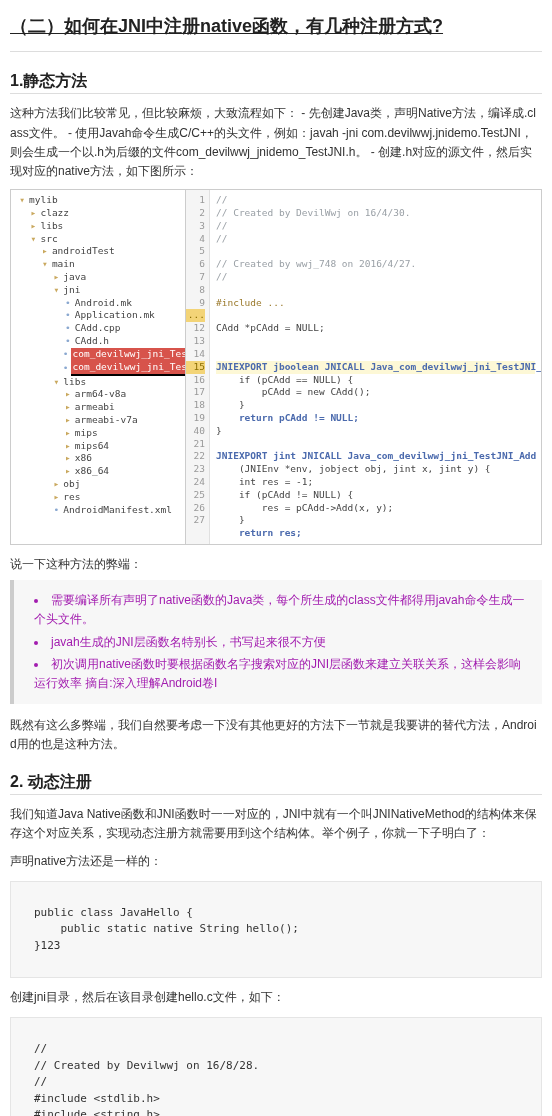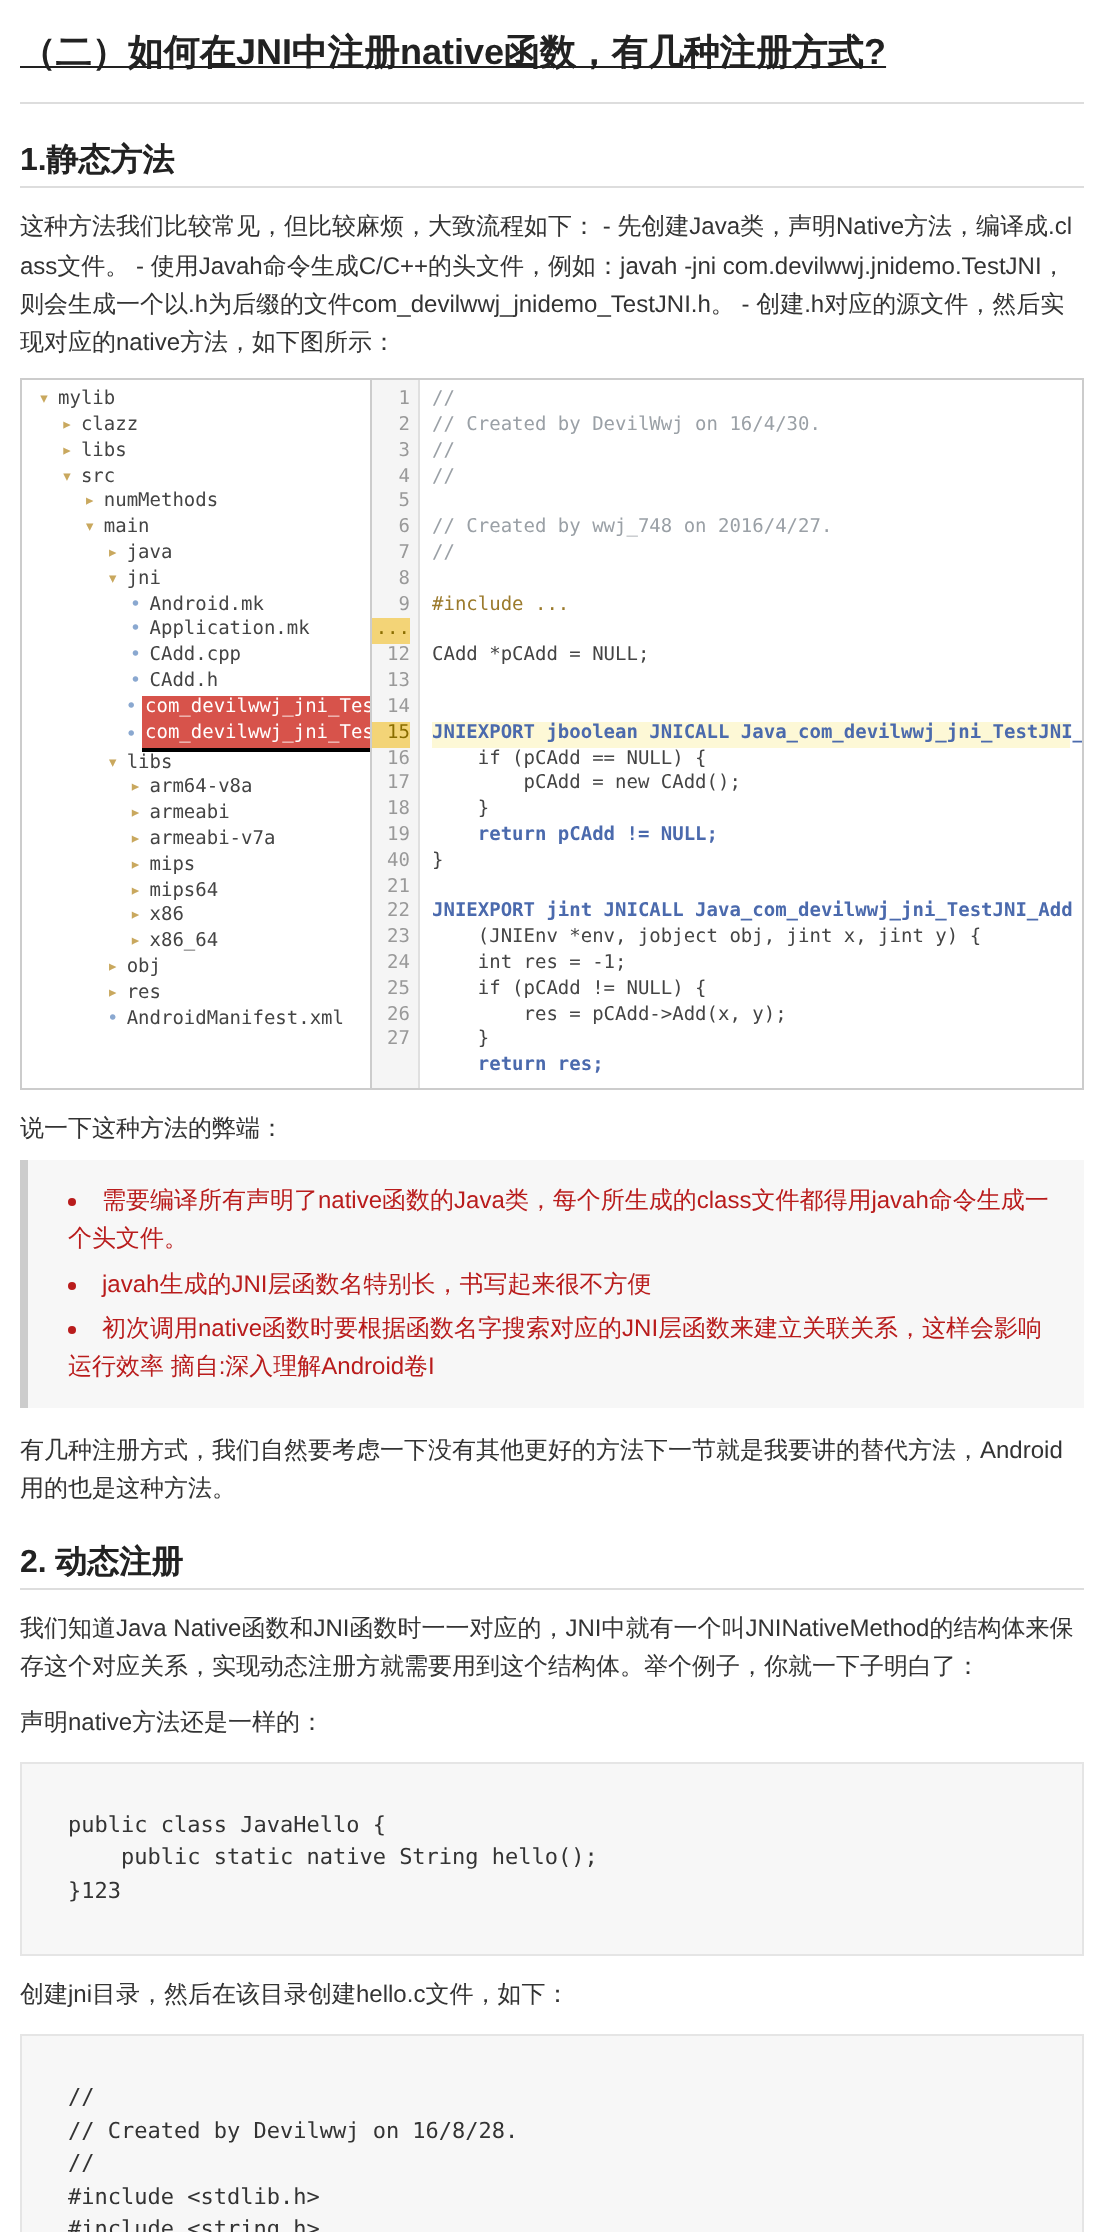--- a/index.html
+++ b/index.html
@@ -86,21 +86,21 @@
     font-size: 12px;
     margin: 10px 0 6px 0;
   }
   ul.box {
     border-left: 4px solid #ccc;
     background:#f7f7f7;
     padding: 8px 10px 8px 20px;
     margin: 6px 0 12px 0;
     list-style: disc inside;
   }
-  ul.box li { font-size:12px; color:#b91c1c; margin:3px 0; }
+  ul.box li { font-size:12px; color:#a21caf; margin:3px 0; }
   pre.codeblock {
     font-family: Menlo, Consolas, monospace;
     font-size: 11px;
     background: #f7f7f7;
     border:1px solid #e5e5e5;
     padding: 23px;
     margin: 10px 0;
     white-space: pre;
     color:#333;
     overflow-x:auto;
@@ -134,21 +134,21 @@
         <span class="name">libs</span>
       </div>
       <div class="row">
         <span>&nbsp;&nbsp;</span>
         <span class="ic fd">▾</span>
         <span class="name">src</span>
       </div>
       <div class="row">
         <span>&nbsp;&nbsp;&nbsp;&nbsp;</span>
         <span class="ic fd">▸</span>
-        <span class="name">numMethods</span>
+        <span class="name">androidTest</span>
       </div>
       <div class="row">
         <span>&nbsp;&nbsp;&nbsp;&nbsp;</span>
         <span class="ic fd">▾</span>
         <span class="name">main</span>
       </div>
       <div class="row">
         <span>&nbsp;&nbsp;&nbsp;&nbsp;&nbsp;&nbsp;</span>
         <span class="ic fd">▸</span>
         <span class="name">java</span>
@@ -276,21 +276,21 @@
 </div>
 
 <p class="caption">说一下这种方法的弊端：</p>
 
 <ul class="box" id="bullets">
     <li>需要编译所有声明了native函数的Java类，每个所生成的class文件都得用javah命令生成一个头文件。</li>
     <li>javah生成的JNI层函数名特别长，书写起来很不方便</li>
     <li>初次调用native函数时要根据函数名字搜索对应的JNI层函数来建立关联关系，这样会影响运行效率 摘自:深入理解Android卷I</li>
   </ul>
 
-<p class="body">有几种注册方式，我们自然要考虑一下没有其他更好的方法下一节就是我要讲的替代方法，Android用的也是这种方法。</p>
+<p class="body">既然有这么多弊端，我们自然要考虑一下没有其他更好的方法下一节就是我要讲的替代方法，Android用的也是这种方法。</p>
 
 <h2 class="section">2. 动态注册</h2>
 
 <p class="body">我们知道Java Native函数和JNI函数时一一对应的，JNI中就有一个叫JNINativeMethod的结构体来保存这个对应关系，实现动态注册方就需要用到这个结构体。举个例子，你就一下子明白了：</p>
 <p class="body">声明native方法还是一样的：</p>
 
 <pre class="codeblock">public class JavaHello {
     public static native String hello();
 }123</pre>
 

